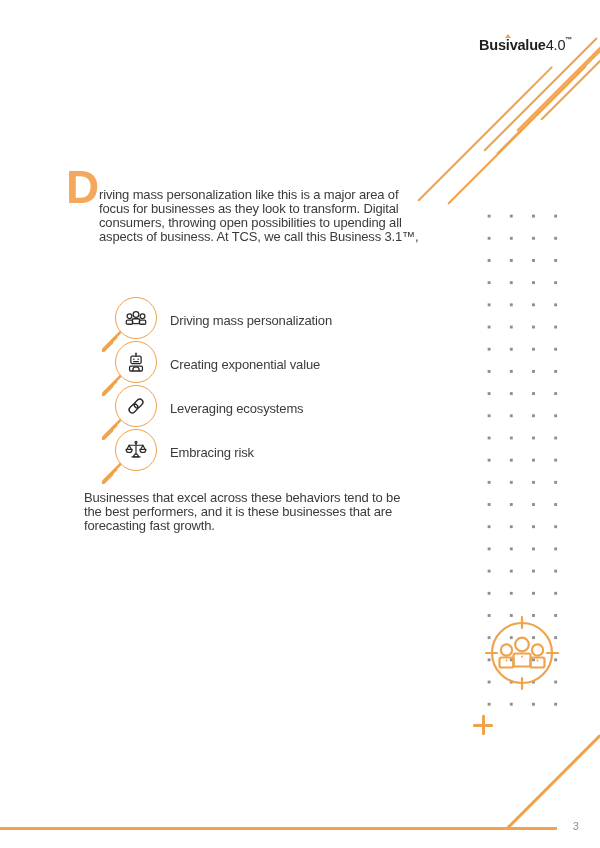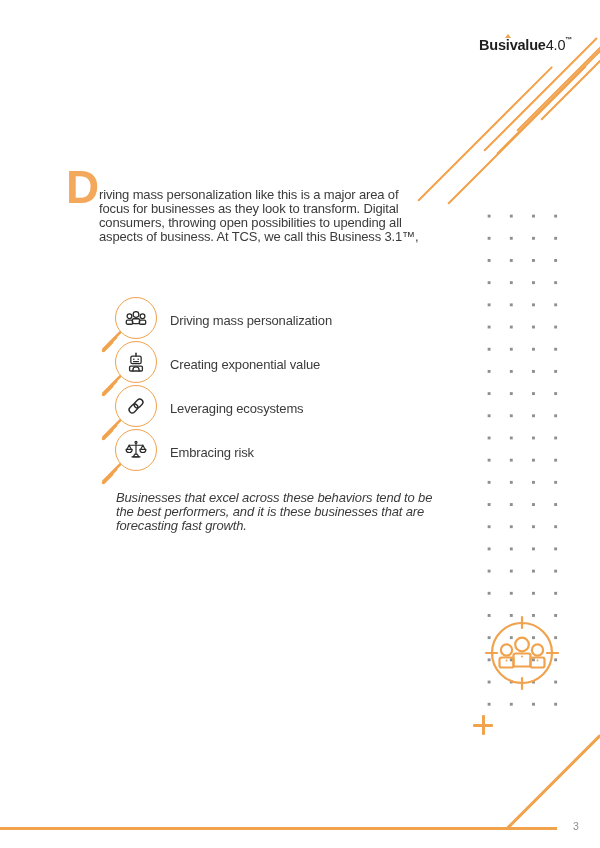--- a/index.html
+++ b/index.html
@@ -44,21 +44,21 @@
   .speed{position:absolute;left:0;top:0;width:60px;height:60px;pointer-events:none;}
   .speed i{position:absolute;height:1.7px;background:var(--accent);border-radius:1px;
         transform:rotate(-45deg);transform-origin:100% 50%;}
   .speed i:nth-child(1){right:34px;top:30px;width:32px;}
   .speed i:nth-child(2){right:38px;top:35px;width:27px;}
   .speed i:nth-child(3){right:42px;top:40px;width:21px;}
   .speed i:nth-child(4){right:46px;top:45px;width:14px;}
   .item .label{position:absolute;left:71px;top:17px;font-size:13px;letter-spacing:-0.15px;
         color:var(--text);white-space:nowrap;}
   
-  .closing{position:absolute;left:116px;top:491px;font-style:italic;}
+  .closing{position:absolute;left:84px;top:491px;}
   
   .dots{position:absolute;left:478px;top:205px;width:89px;height:509px;
         background-image:radial-gradient(circle,var(--dot) 1.4px,transparent 1.6px);
         background-size:22.2px 22.2px;}
   
   .target{position:absolute;left:482px;top:613px;color:var(--accent);background:transparent;}
   
   .plus{position:absolute;left:473px;top:715px;width:20px;height:20px;}
   .plus b{position:absolute;background:var(--accent);border-radius:1px;}
   .plus b:nth-child(1){left:0;top:8.5px;width:20px;height:3px;}

